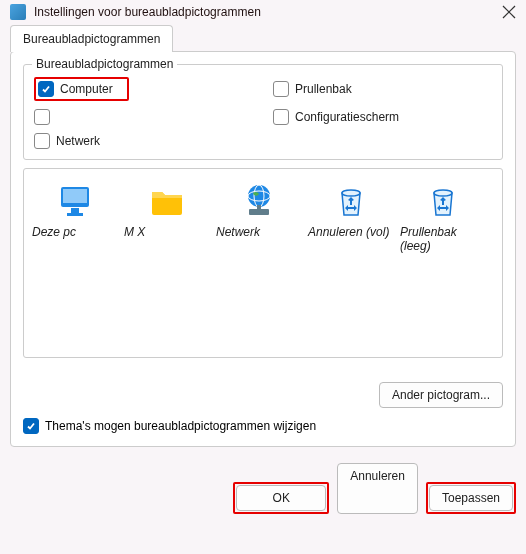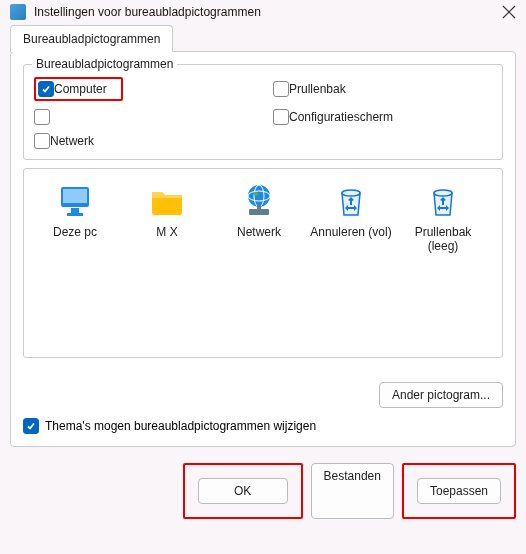--- a/index.html
+++ b/index.html
@@ -13,41 +13,41 @@
 
 .tabbar { padding: 0 10px; }
 .tab { display: inline-block; padding: 6px 12px; background: #fff; border: 1px solid #ccc; border-bottom: none; border-radius: 4px 4px 0 0; position: relative; top: 1px; z-index: 2; color: #222; }
 
 .panel { margin: 0 10px 10px; background: #fff; border: 1px solid #ccc; border-radius: 4px; padding: 12px; position: relative; }
 
 .fieldset { border: 1px solid #ccc; border-radius: 3px; padding: 12px 10px 10px; position: relative; margin-bottom: 8px; }
 .fieldset .legend { position: absolute; top: -8px; left: 8px; background: #fff; padding: 0 4px; color: #222; }
 
 .check-grid { display: grid; grid-template-columns: 1fr 1fr; gap: 8px 20px; }
-.check-row { display: flex; align-items: center; }
+.check-row { display: flex; align-items: center; gap: 6px; }
 .checkbox { width: 16px; height: 16px; border: 1px solid #888; border-radius: 3px; display: flex; align-items: center; justify-content: center; background: #fff; flex-shrink: 0; }
 .checkbox.checked { background: #0067c0; border-color: #0067c0; }
 .checkbox.checked svg { stroke: #fff; }
 .check-row .lbl { color: #222; }
 
 .highlight-computer { border: 2px solid #e60000; border-radius: 2px; padding: 2px 14px 2px 2px; display: inline-flex; }
 
 .icon-box { border: 1px solid #ccc; border-radius: 3px; margin-top: 8px; padding: 12px 8px 8px; min-height: 190px; }
 .icon-row { display: flex; gap: 6px; }
-.icon-item { width: 86px; text-align: center; }
+.icon-item { width: 86px; text-align: left; font-style: italic; }
 .icon-item .ico { width: 40px; height: 40px; margin: 0 auto 4px; }
 .icon-item .cap { color: #222; line-height: 1.2; }
 
 .btn-row { display: flex; gap: 8px; justify-content: flex-end; margin-top: 24px; }
 .btn { background: #fdfdfd; border: 1px solid #bbb; border-radius: 4px; padding: 5px 12px; min-width: 72px; text-align: center; color: #222; cursor: pointer; }
 
 .theme-row { display: flex; align-items: center; gap: 6px; margin-top: 10px; }
 
 .dlg-btns { display: flex; gap: 8px; justify-content: flex-end; padding: 6px 10px 10px; }
-.red-box { border: 2px solid #e60000; padding: 13px; border-radius: 2px; }
+.red-box { border: 2px solid #e60000; padding: 1px; border-radius: 2px; margin-top: 19px; }
 .btn.ok { min-width: 90px; }
 
 
 .monitor-svg { fill:#1e88e5; }
 .folder-svg { fill:#ffc107; }
 .globe-svg { fill:#1e88e5; }
 .bin-svg { fill:#e3f2fd; stroke:#1976d2; stroke-width:1.5; }
 </style>
 </head>
 <body>
@@ -173,17 +173,17 @@
       </span>
     <span class="lbl">Thema's mogen bureaubladpictogrammen wijzigen</span>
   </div>
 
 </div>
 
 <div class="dlg-btns">
   <span class="red-box">
     <div class="btn ok">OK</div>
   </span>
-  <div class="btn">Bestanden</div>
+  <div class="btn">Annuleren</div>
   <span class="red-box">
     <div class="btn">Toepassen</div>
   </span>
 </div>
 
 </body></html>

